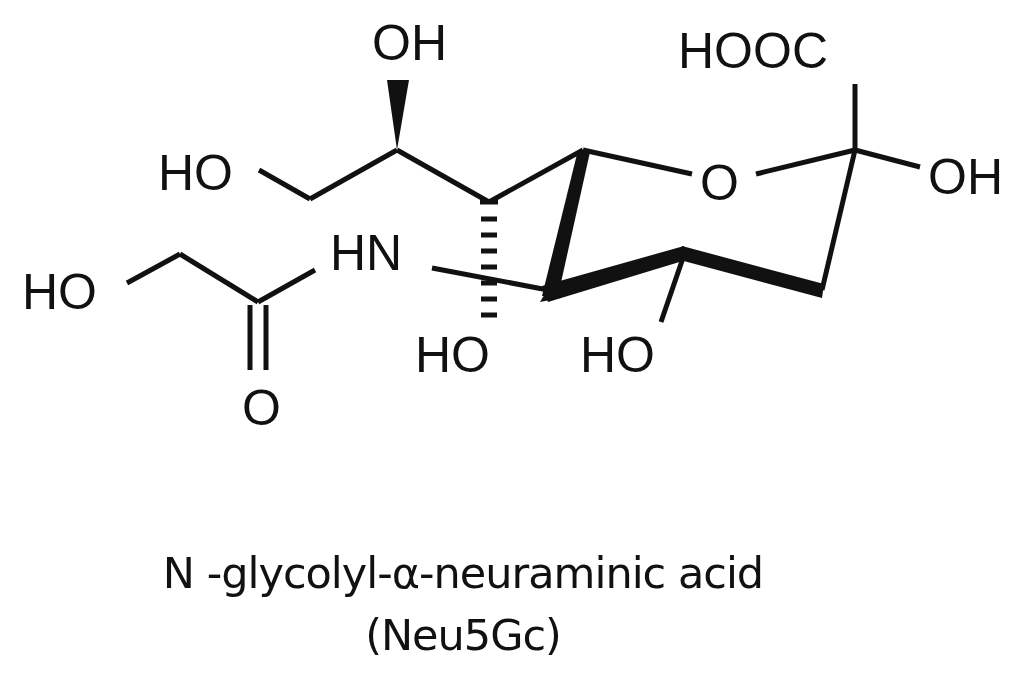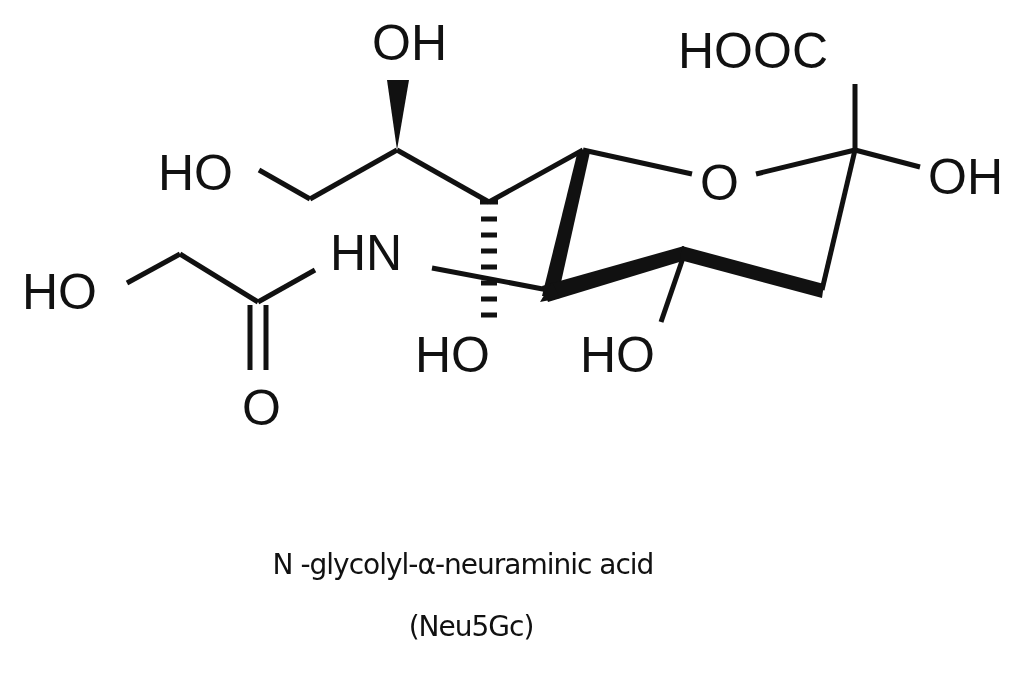--- a/index.html
+++ b/index.html
@@ -1,22 +1,22 @@
 <!DOCTYPE html>
 <html><head>
 <meta charset="utf-8">
 <style>
   html, body { margin: 0; padding: 0; background: #ffffff; }
   body { width: 1024px; height: 693px; overflow: hidden; position: relative; font-family: "Liberation Sans", sans-serif; }
   #structure { position: absolute; left: 0; top: 0; }
   .atom { font-family: "Liberation Sans", sans-serif; font-size: 50px; fill: #111111; }
   .caption { position: absolute; left: 0; width: 926px; text-align: center; color: #111111;
-             font-family: "DejaVu Sans", sans-serif; font-size: 28px; letter-spacing: -1px; }
+             font-family: "DejaVu Sans", sans-serif; font-size: 43px; letter-spacing: -1px; }
   #caption-name { top: 548px; }
-  #caption-abbr { top: 610px; padding-left: 8px; }
+  #caption-abbr { top: 610px; }
 </style>
 </head>
 <body>
 
 <svg id="structure" width="1024" height="540" viewBox="0 0 1024 540" xmlns="http://www.w3.org/2000/svg">
   <g stroke="#111111" stroke-width="5" fill="none" stroke-linecap="butt">
 
     <line x1="259" y1="170" x2="310" y2="199"></line>
     <line x1="310" y1="199" x2="397" y2="150"></line>
     <line x1="397" y1="150" x2="489" y2="202"></line>

